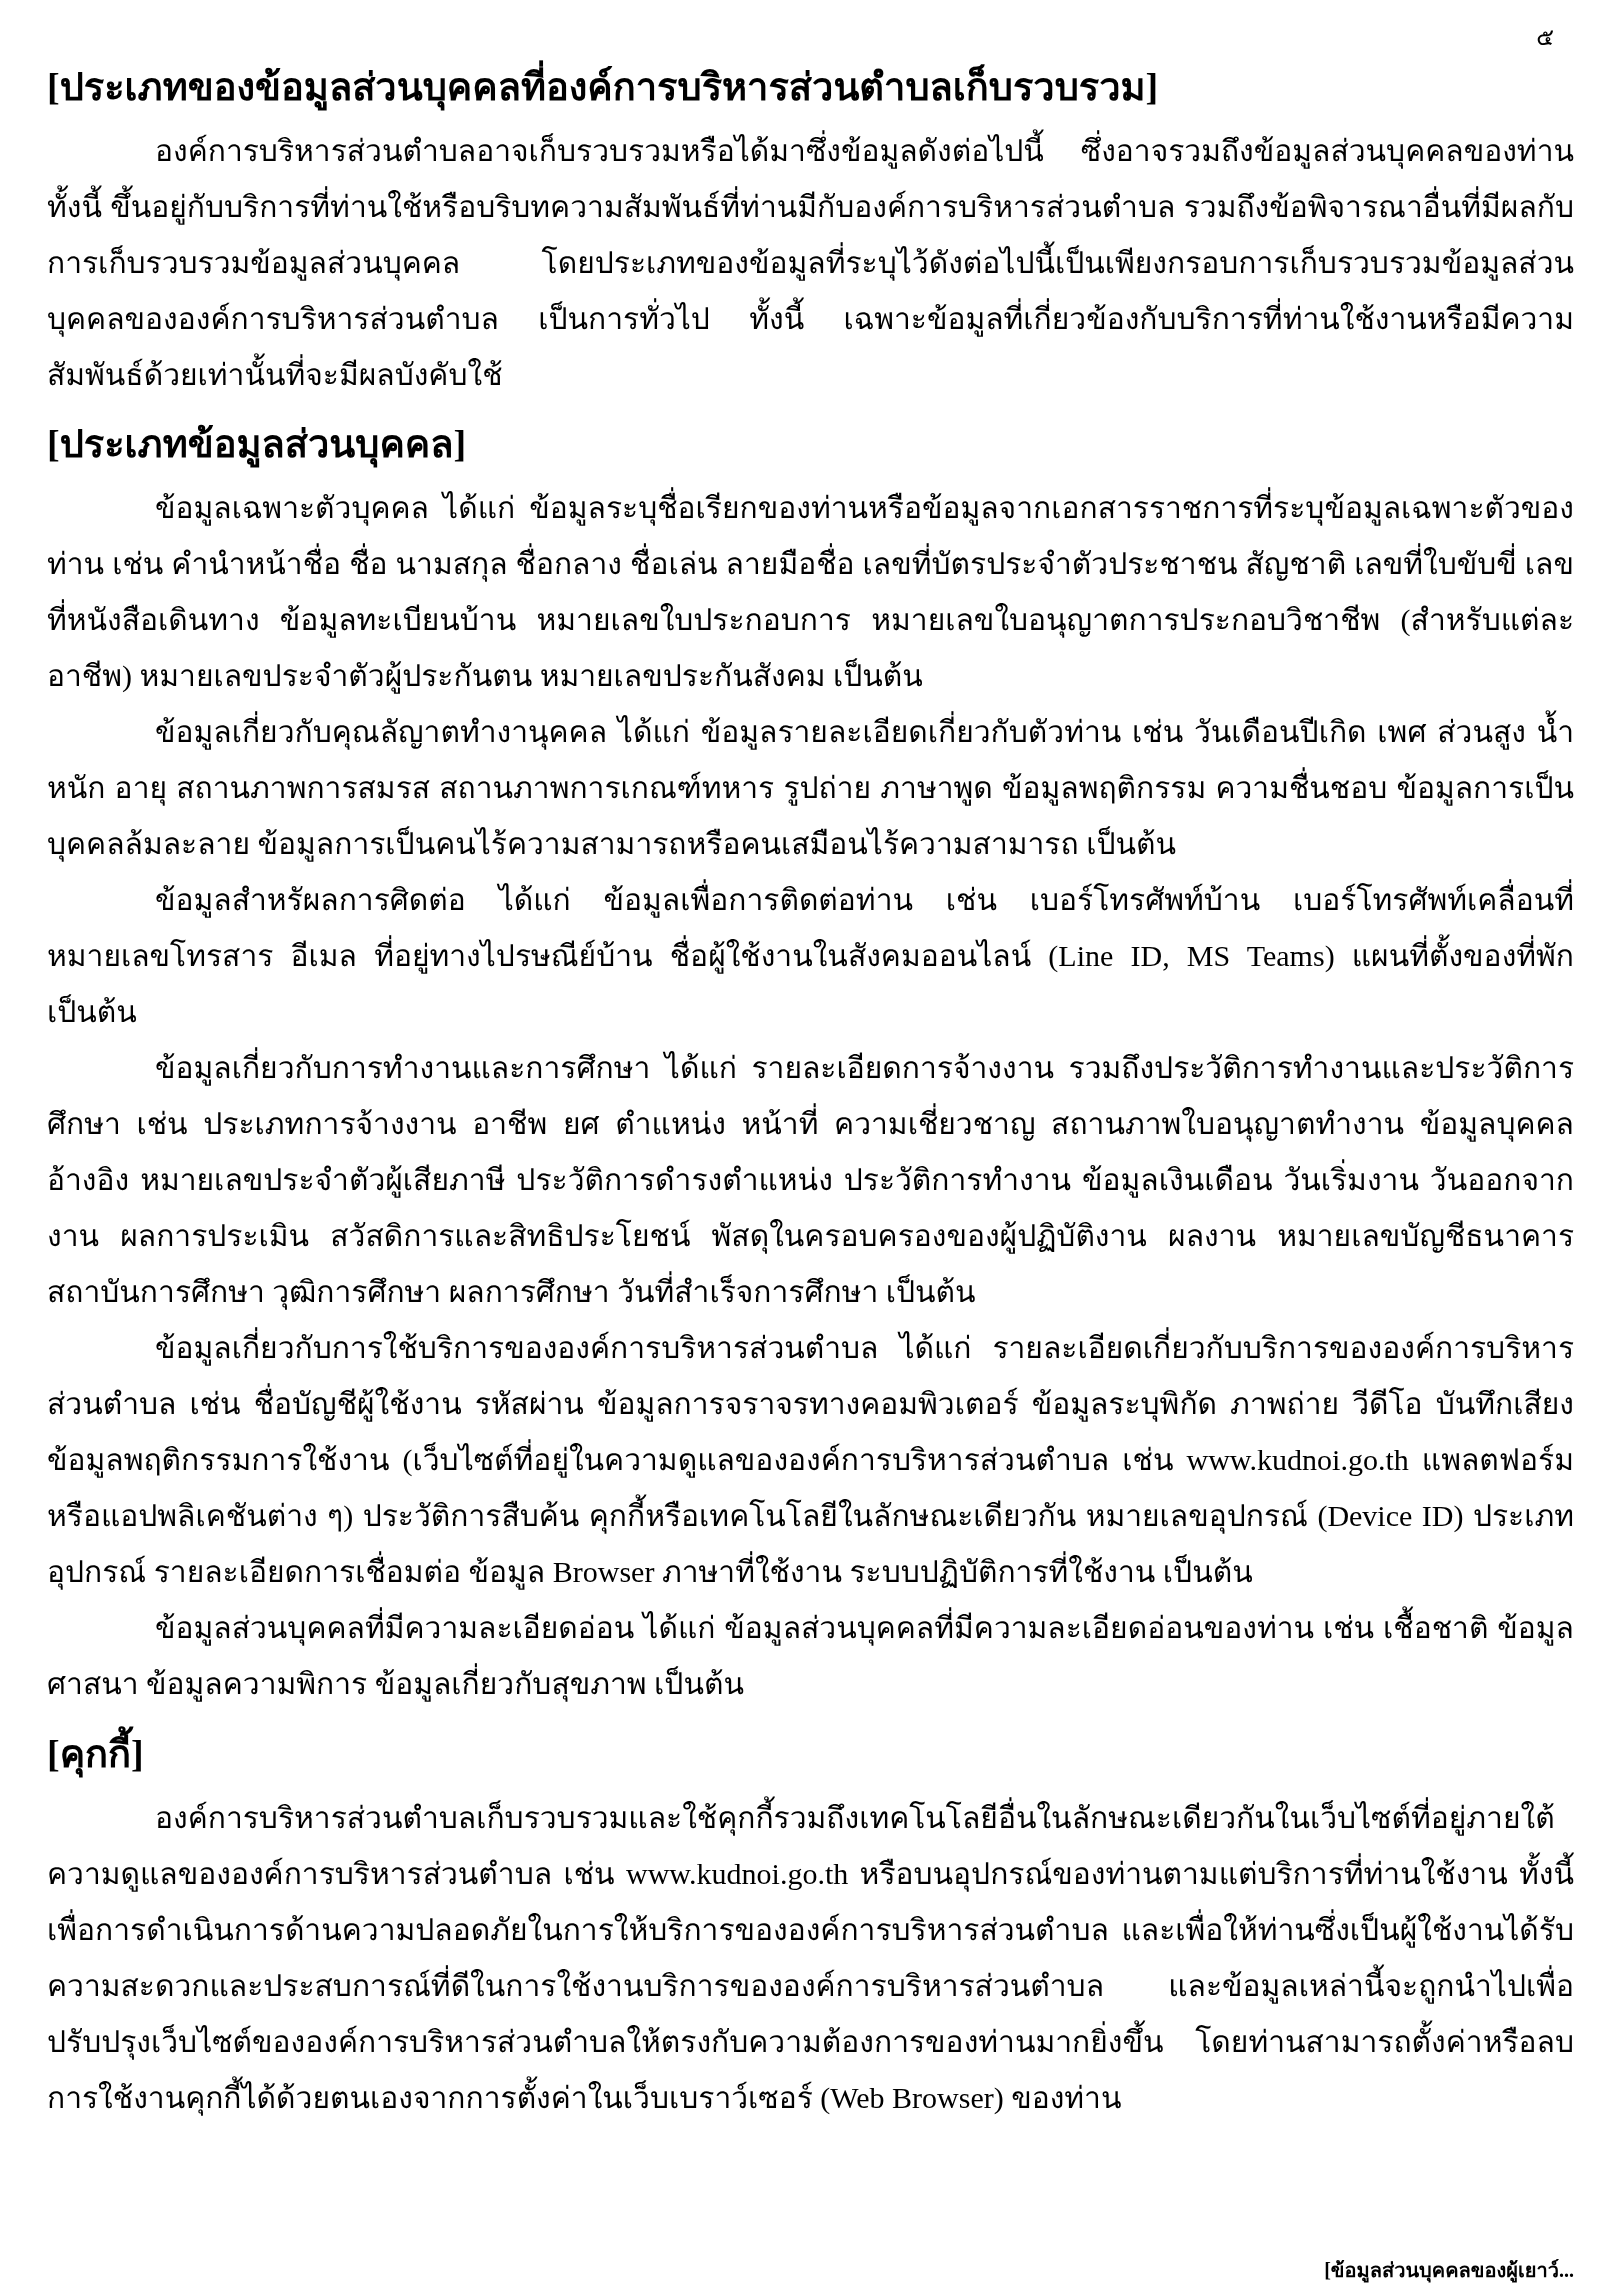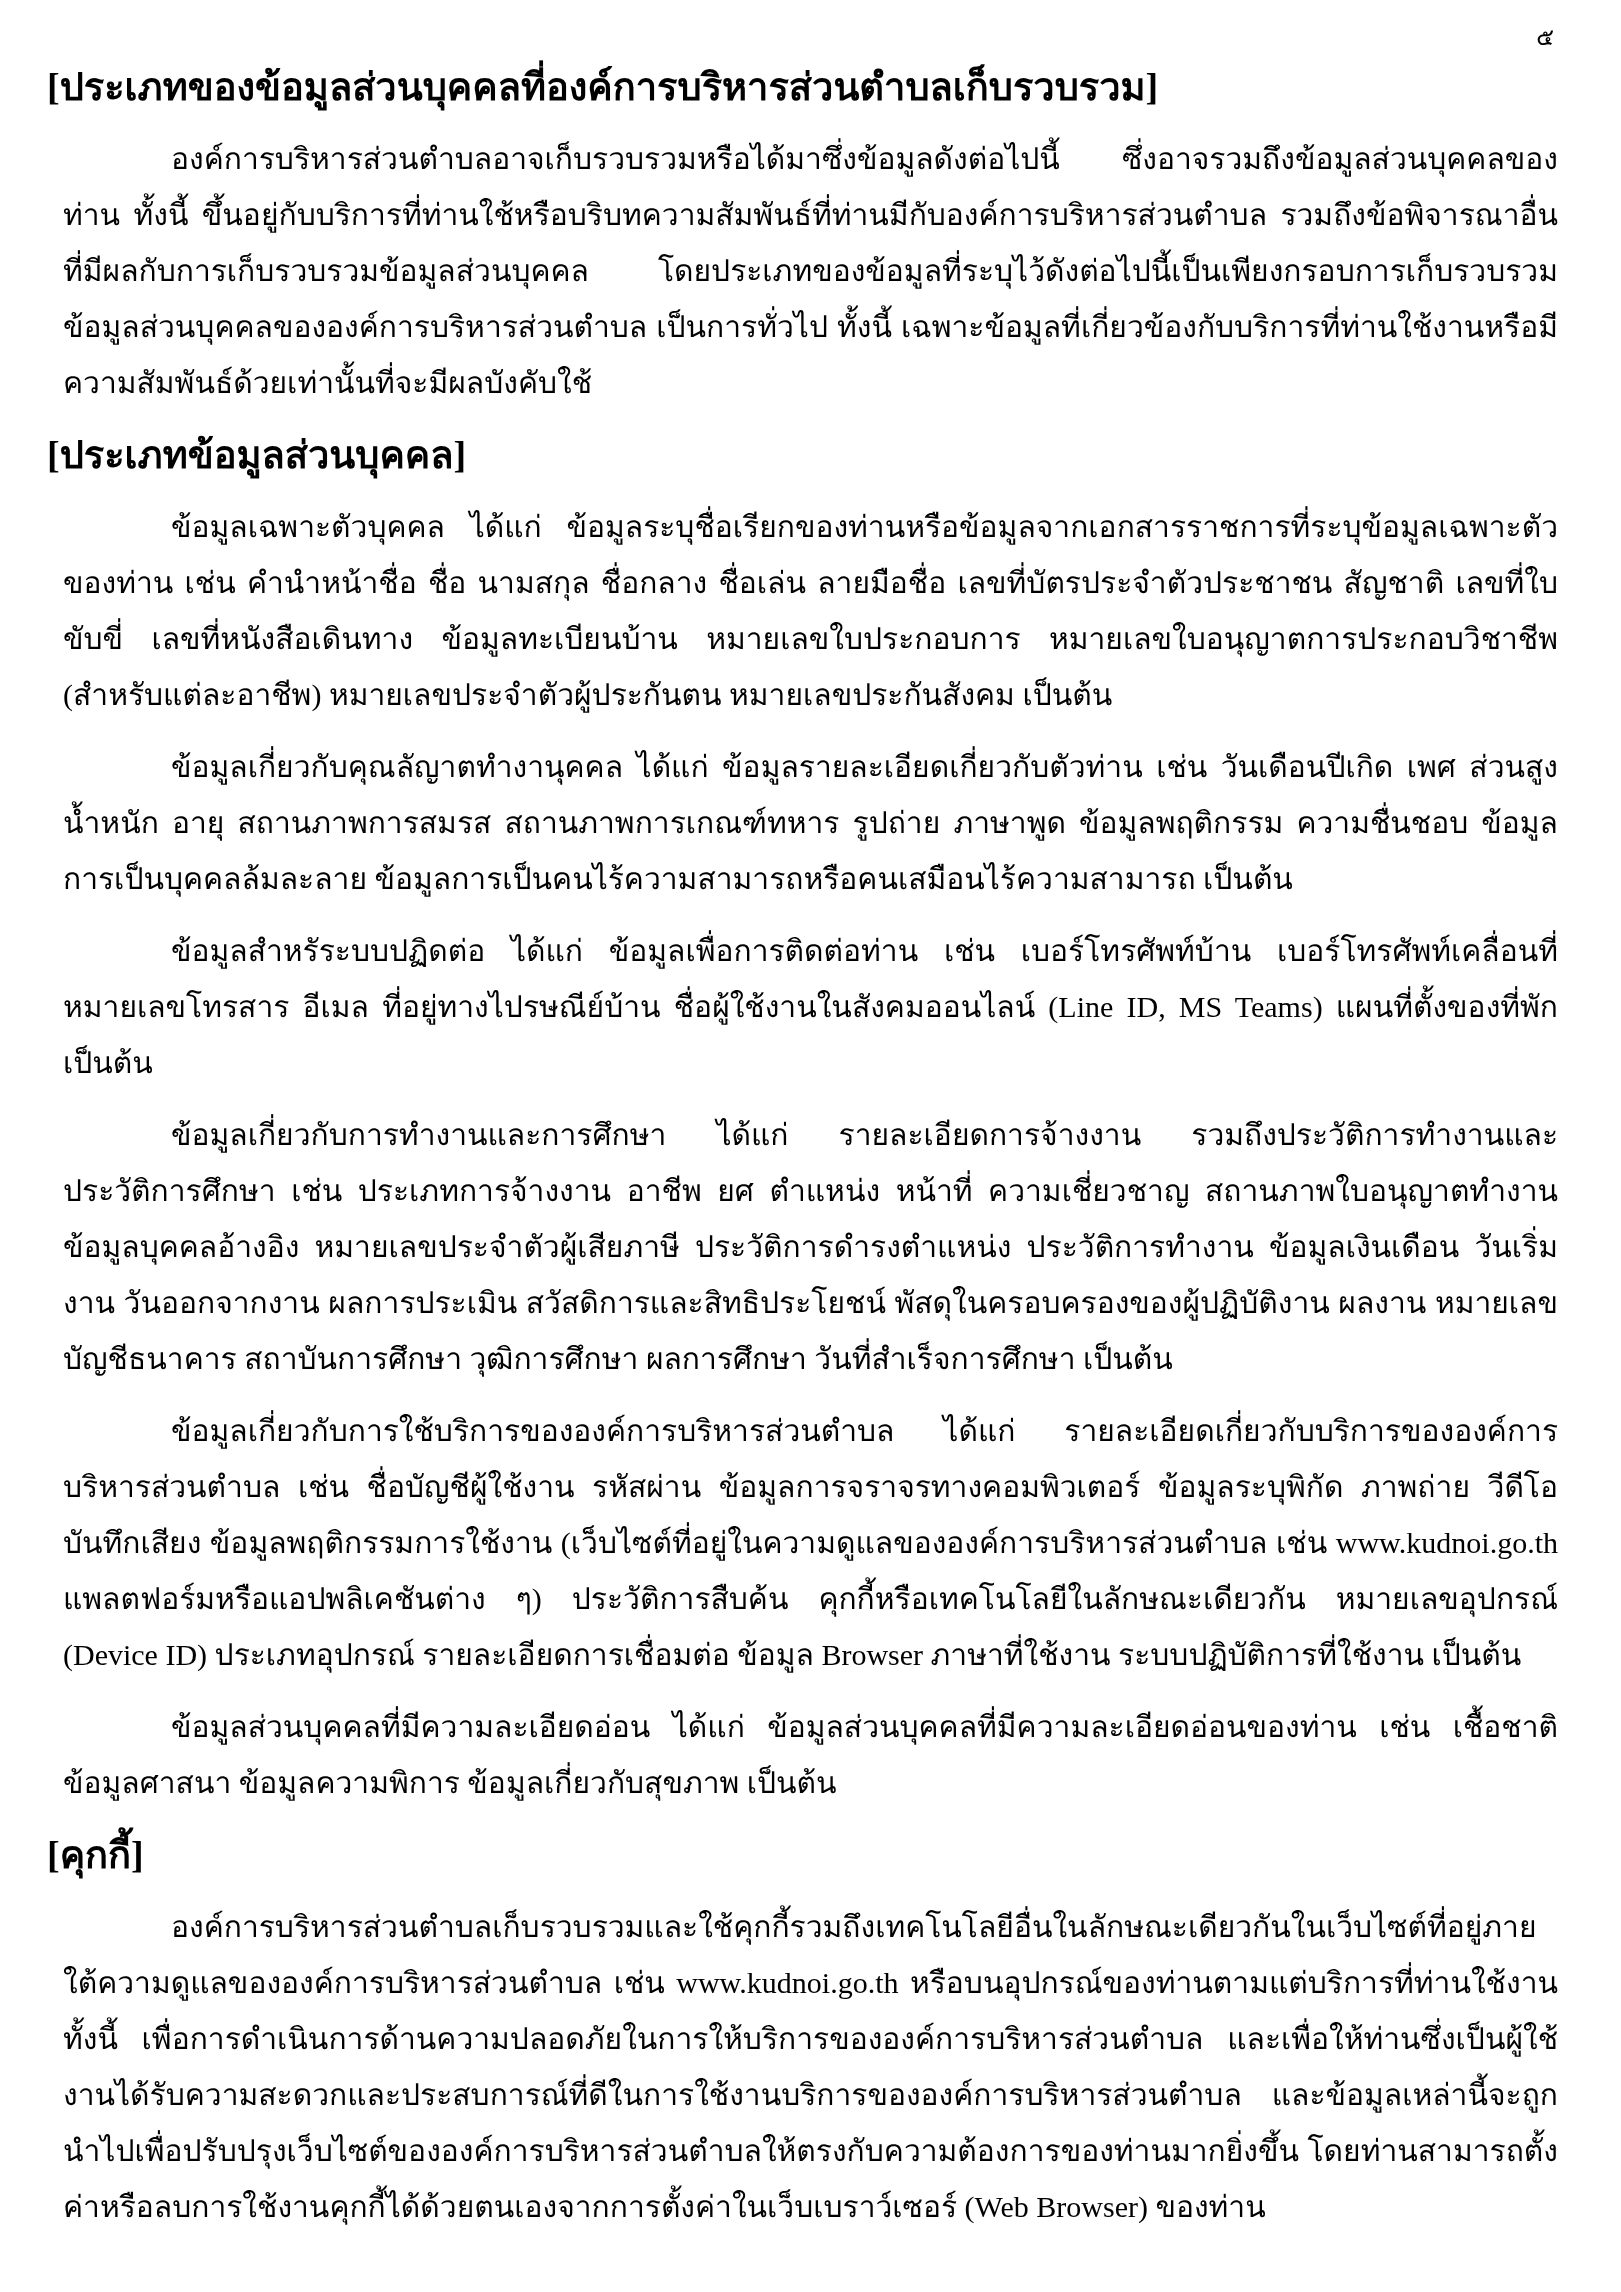--- a/index.html
+++ b/index.html
@@ -33,21 +33,21 @@
   .sec-heading {
     font-weight: bold;
     font-size: 38px;
     text-align: left;
     margin: 13.7px 0 7.8px 0;
   }
   .sec-heading:first-child {
     margin-top: 0;
   }
   .para {
-    margin: 16px;
+    margin: 0;
     text-indent: 108px;
   }
   .lead {
     font-weight: normal;
   }
   .footer-note {
     margin-top: 116px;
     text-align: right;
     font-weight: bold;
     font-size: 20px;
@@ -65,21 +65,21 @@
 
     <div class="sec-heading">[ประเภทของข้อมูลส่วนบุคคลที่องค์การบริหารส่วนตำบลเก็บรวบรวม]</div>
     <p class="para"><span>องค์การบริหารส่วนตำบลอาจเก็บรวบรวมหรือได้มาซึ่งข้อมูลดังต่อไปนี้ ซึ่งอาจรวมถึงข้อมูลส่วนบุคคลของท่าน ทั้งนี้ ขึ้นอยู่กับบริการที่ท่านใช้หรือบริบทความสัมพันธ์ที่ท่านมีกับองค์การบริหารส่วนตำบล รวมถึงข้อพิจารณาอื่นที่มีผลกับการเก็บรวบรวมข้อมูลส่วนบุคคล โดยประเภทของข้อมูลที่ระบุไว้ดังต่อไปนี้เป็นเพียงกรอบการเก็บรวบรวมข้อมูลส่วนบุคคลขององค์การบริหารส่วนตำบล เป็นการทั่วไป ทั้งนี้ เฉพาะข้อมูลที่เกี่ยวข้องกับบริการที่ท่านใช้งานหรือมีความสัมพันธ์ด้วยเท่านั้นที่จะมีผลบังคับใช้</span></p>
 
     <div class="sec-heading">[ประเภทข้อมูลส่วนบุคคล]</div>
 
     <p class="para"><span class="lead">ข้อมูลเฉพาะตัวบุคคล</span><span> ได้แก่ ข้อมูลระบุชื่อเรียกของท่านหรือข้อมูลจากเอกสารราชการที่ระบุข้อมูลเฉพาะตัวของท่าน เช่น คำนำหน้าชื่อ ชื่อ นามสกุล ชื่อกลาง ชื่อเล่น ลายมือชื่อ เลขที่บัตรประจำตัวประชาชน สัญชาติ เลขที่ใบขับขี่ เลขที่หนังสือเดินทาง ข้อมูลทะเบียนบ้าน หมายเลขใบประกอบการ หมายเลขใบอนุญาตการประกอบวิชาชีพ (สำหรับแต่ละอาชีพ) หมายเลขประจำตัวผู้ประกันตน หมายเลขประกันสังคม เป็นต้น</span></p>
 
     <p class="para"><span class="lead">ข้อมูลเกี่ยวกับคุณลัญาตทำงานุคคล</span><span> ได้แก่ ข้อมูลรายละเอียดเกี่ยวกับตัวท่าน เช่น วันเดือนปีเกิด เพศ ส่วนสูง น้ำหนัก อายุ สถานภาพการสมรส สถานภาพการเกณฑ์ทหาร รูปถ่าย ภาษาพูด ข้อมูลพฤติกรรม ความชื่นชอบ ข้อมูลการเป็นบุคคลล้มละลาย ข้อมูลการเป็นคนไร้ความสามารถหรือคนเสมือนไร้ความสามารถ เป็นต้น</span></p>
 
-    <p class="para"><span class="lead">ข้อมูลสำหรัระบบปฏิดต่อ</span><span> ได้แก่ ข้อมูลเพื่อการติดต่อท่าน เช่น เบอร์โทรศัพท์บ้าน เบอร์โทรศัพท์เคลื่อนที่ หมายเลขโทรสาร อีเมล ที่อยู่ทางไปรษณีย์บ้าน ชื่อผู้ใช้งานในสังคมออนไลน์ (Line ID, MS Teams) แผนที่ตั้งของที่พัก เป็นต้น</span></p>
+    <p class="para"><span class="lead">ข้อมูลสำหรัผลการศิดต่อ</span><span> ได้แก่ ข้อมูลเพื่อการติดต่อท่าน เช่น เบอร์โทรศัพท์บ้าน เบอร์โทรศัพท์เคลื่อนที่ หมายเลขโทรสาร อีเมล ที่อยู่ทางไปรษณีย์บ้าน ชื่อผู้ใช้งานในสังคมออนไลน์ (Line ID, MS Teams) แผนที่ตั้งของที่พัก เป็นต้น</span></p>
 
     <p class="para"><span class="lead">ข้อมูลเกี่ยวกับการทำงานและการศึกษา</span><span> ได้แก่ รายละเอียดการจ้างงาน รวมถึงประวัติการทำงานและประวัติการศึกษา เช่น ประเภทการจ้างงาน อาชีพ ยศ ตำแหน่ง หน้าที่ ความเชี่ยวชาญ สถานภาพใบอนุญาตทำงาน ข้อมูลบุคคลอ้างอิง หมายเลขประจำตัวผู้เสียภาษี ประวัติการดำรงตำแหน่ง ประวัติการทำงาน ข้อมูลเงินเดือน วันเริ่มงาน วันออกจากงาน ผลการประเมิน สวัสดิการและสิทธิประโยชน์ พัสดุในครอบครองของผู้ปฏิบัติงาน ผลงาน หมายเลขบัญชีธนาคาร สถาบันการศึกษา วุฒิการศึกษา ผลการศึกษา วันที่สำเร็จการศึกษา เป็นต้น</span></p>
 
     <p class="para"><span class="lead">ข้อมูลเกี่ยวกับการใช้บริการขององค์การบริหารส่วนตำบล</span><span> ได้แก่ รายละเอียดเกี่ยวกับบริการขององค์การบริหารส่วนตำบล เช่น ชื่อบัญชีผู้ใช้งาน รหัสผ่าน ข้อมูลการจราจรทางคอมพิวเตอร์ ข้อมูลระบุพิกัด ภาพถ่าย วีดีโอ บันทึกเสียง ข้อมูลพฤติกรรมการใช้งาน (เว็บไซต์ที่อยู่ในความดูแลขององค์การบริหารส่วนตำบล เช่น www.kudnoi.go.th แพลตฟอร์มหรือแอปพลิเคชันต่าง ๆ) ประวัติการสืบค้น คุกกี้หรือเทคโนโลยีในลักษณะเดียวกัน หมายเลขอุปกรณ์ (Device ID) ประเภทอุปกรณ์ รายละเอียดการเชื่อมต่อ ข้อมูล Browser ภาษาที่ใช้งาน ระบบปฏิบัติการที่ใช้งาน เป็นต้น</span></p>
 
     <p class="para"><span class="lead">ข้อมูลส่วนบุคคลที่มีความละเอียดอ่อน</span><span> ได้แก่ ข้อมูลส่วนบุคคลที่มีความละเอียดอ่อนของท่าน เช่น เชื้อชาติ ข้อมูลศาสนา ข้อมูลความพิการ ข้อมูลเกี่ยวกับสุขภาพ เป็นต้น</span></p>
 
     <div class="sec-heading">[คุกกี้]</div>
     <p class="para"><span>องค์การบริหารส่วนตำบลเก็บรวบรวมและใช้คุกกี้รวมถึงเทคโนโลยีอื่นในลักษณะเดียวกันในเว็บไซต์ที่อยู่ภายใต้ความดูแลขององค์การบริหารส่วนตำบล เช่น www.kudnoi.go.th หรือบนอุปกรณ์ของท่านตามแต่บริการที่ท่านใช้งาน ทั้งนี้ เพื่อการดำเนินการด้านความปลอดภัยในการให้บริการขององค์การบริหารส่วนตำบล และเพื่อให้ท่านซึ่งเป็นผู้ใช้งานได้รับความสะดวกและประสบการณ์ที่ดีในการใช้งานบริการขององค์การบริหารส่วนตำบล และข้อมูลเหล่านี้จะถูกนำไปเพื่อปรับปรุงเว็บไซต์ขององค์การบริหารส่วนตำบลให้ตรงกับความต้องการของท่านมากยิ่งขึ้น โดยท่านสามารถตั้งค่าหรือลบการใช้งานคุกกี้ได้ด้วยตนเองจากการตั้งค่าในเว็บเบราว์เซอร์ (Web Browser) ของท่าน</span></p>
 

